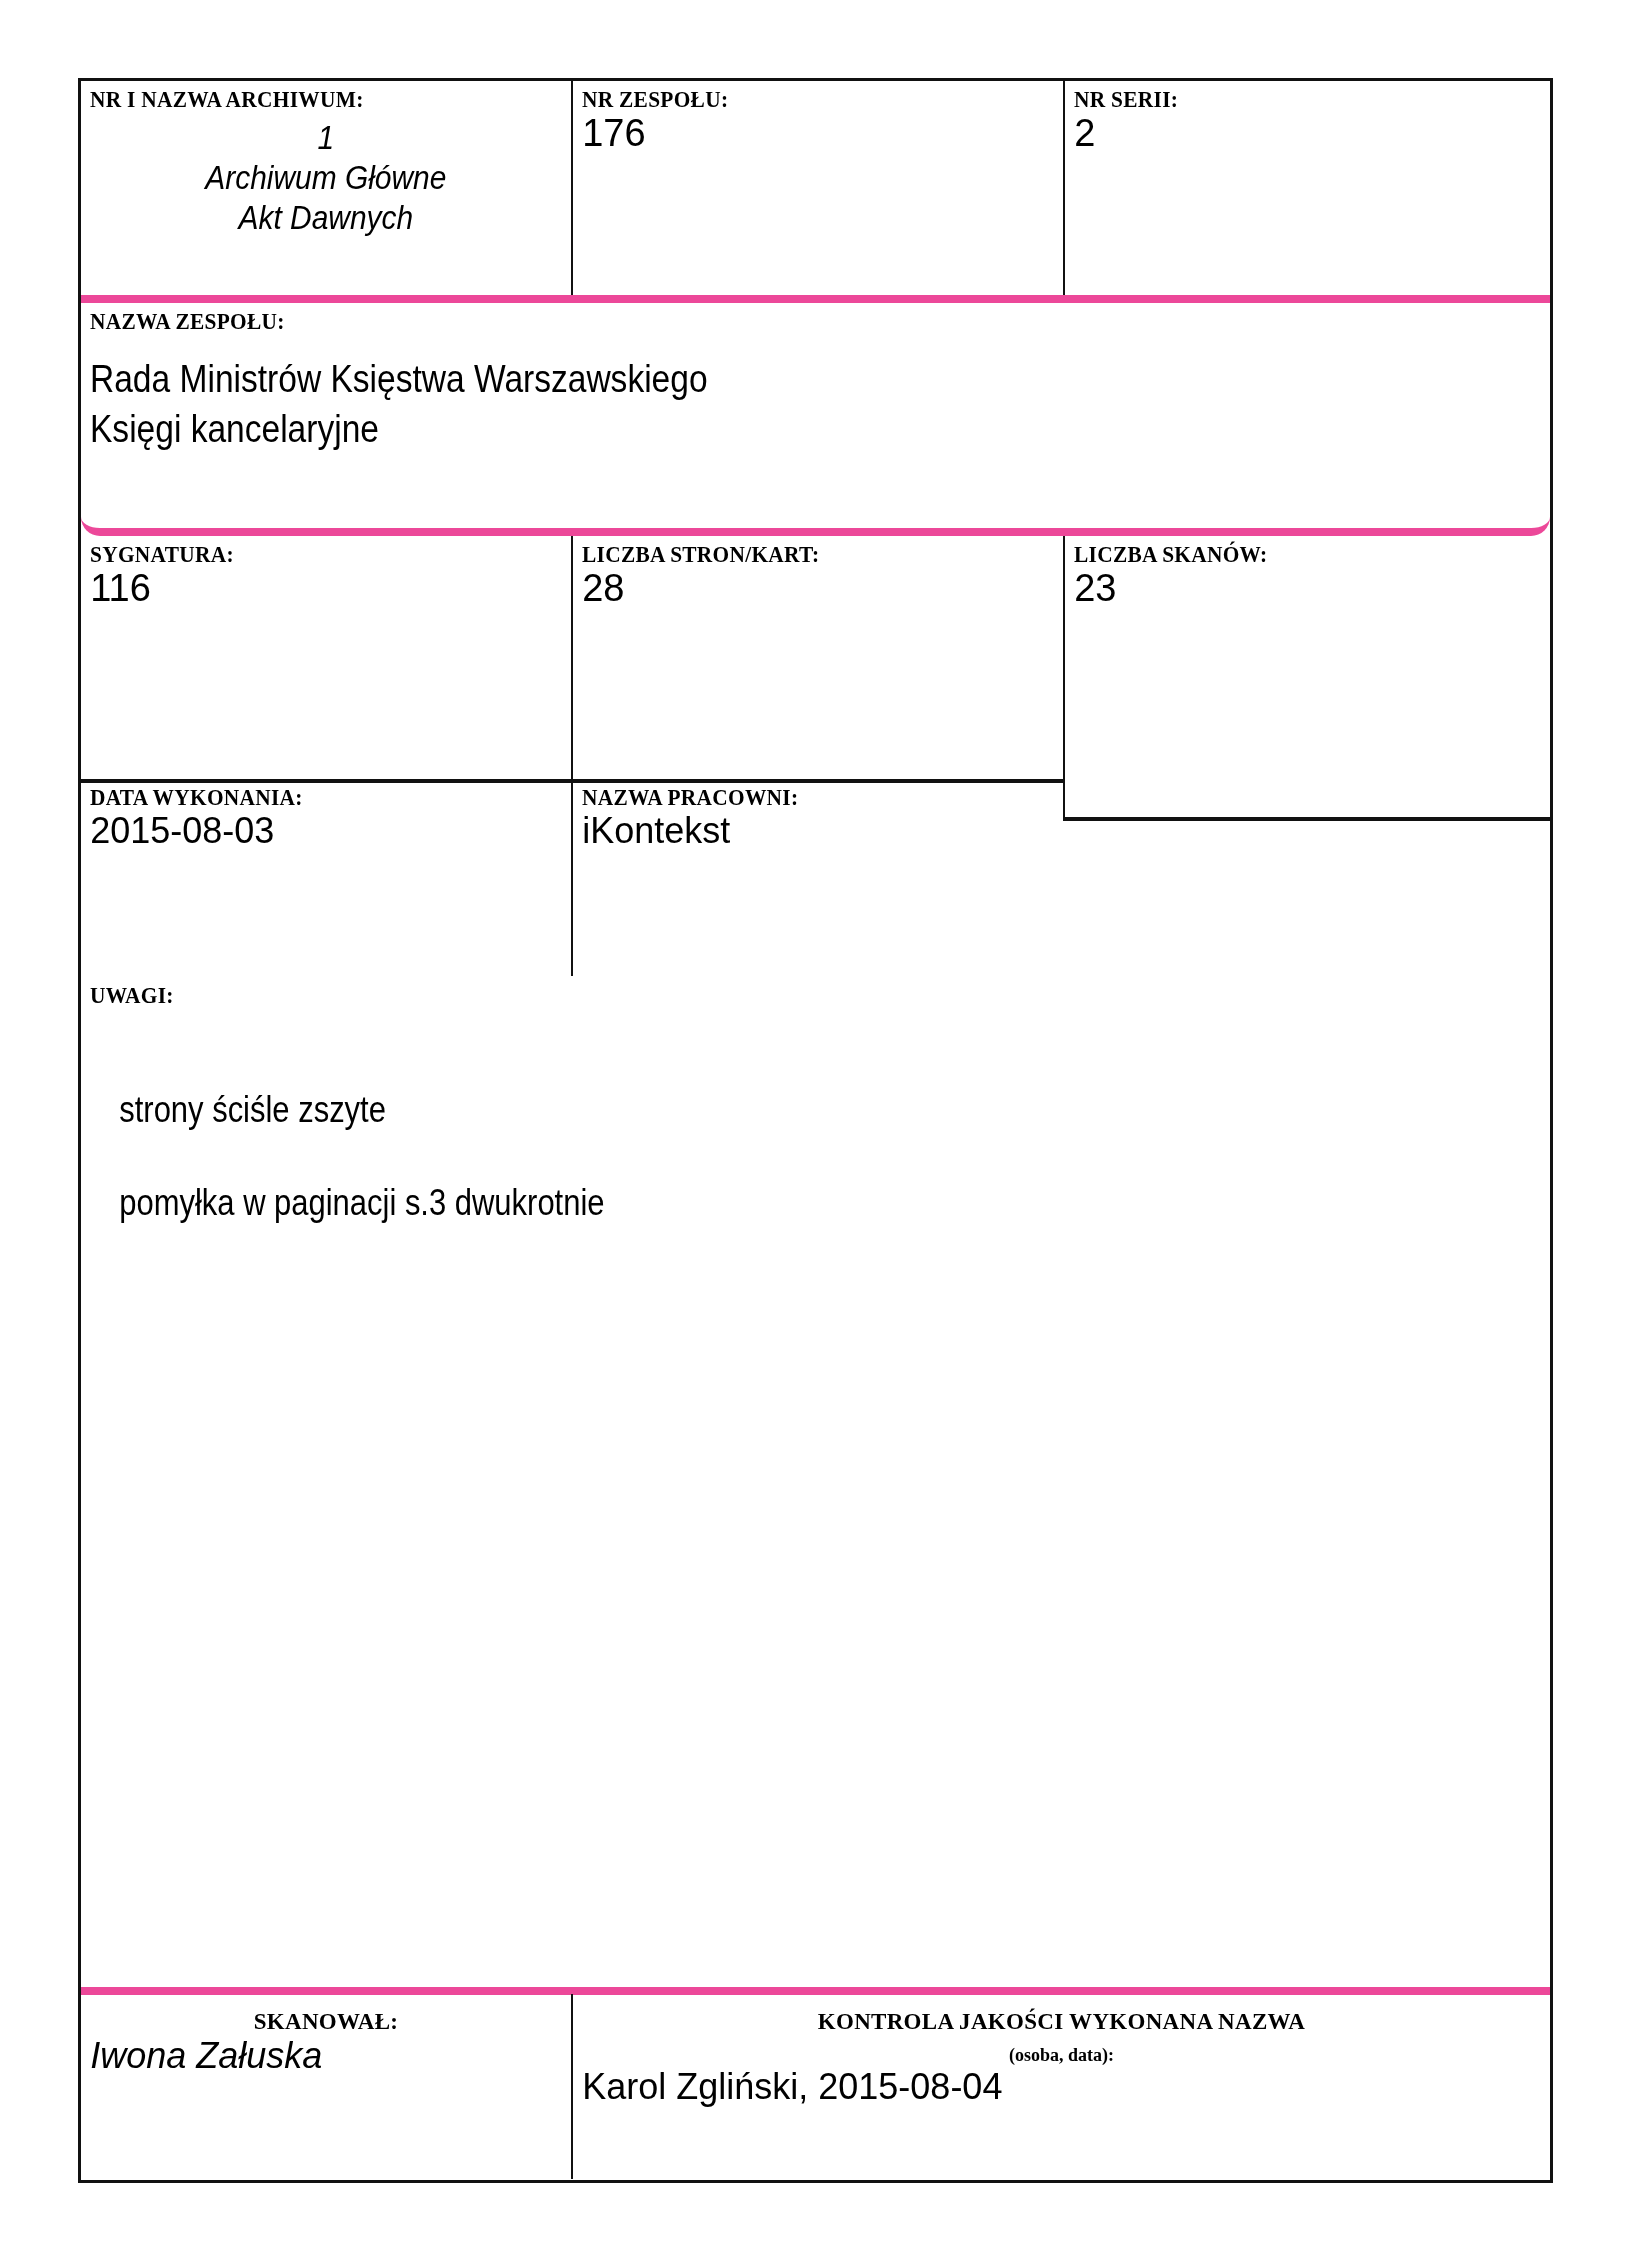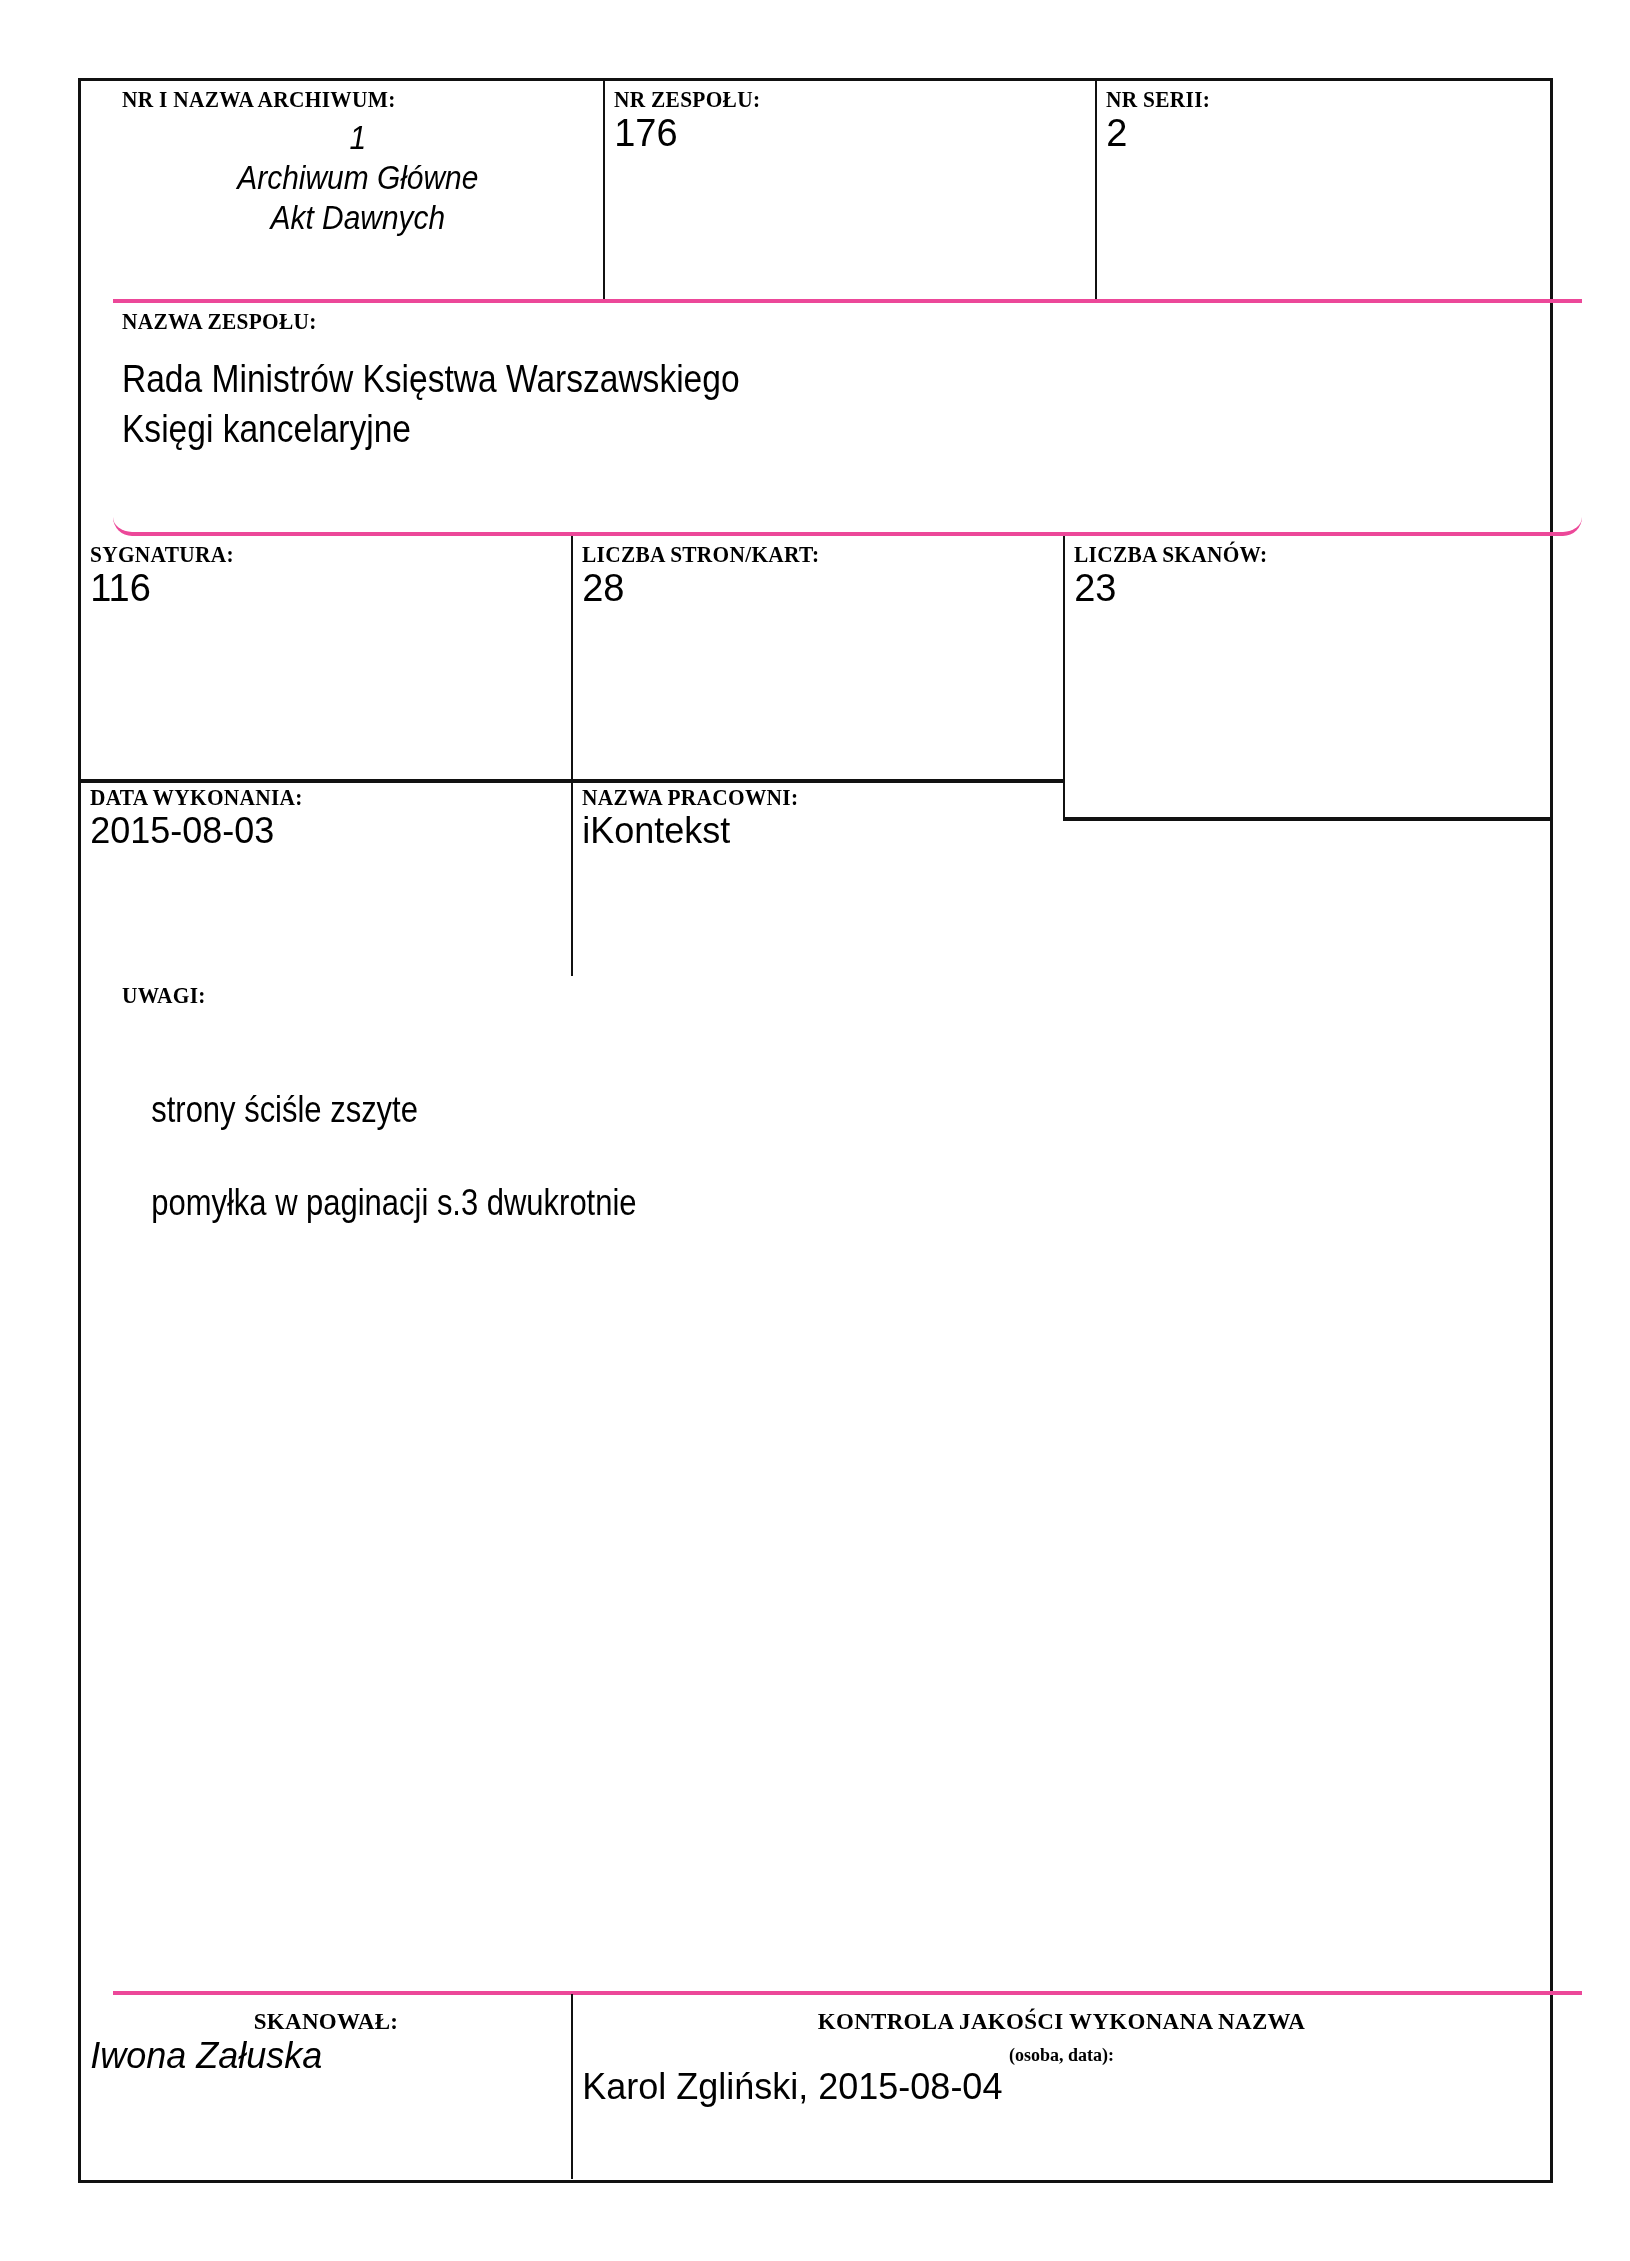--- a/index.html
+++ b/index.html
@@ -43,21 +43,21 @@
     box-sizing: border-box;
     display: flex;
   }
   .cell {
     position: relative;
     box-sizing: border-box;
     padding: 6.6px 9.2px 0 9.2px;
     overflow: hidden;
   }
   .cell + .cell { border-left: 2.6px solid #111111; }
-  .row-sep { border-bottom: 4px solid #ec4899; margin-left: 32px; }
+  .row-sep { border-bottom: 8px solid #ec4899; }
 
   
   .lbl {
     font-family: "Liberation Serif", "DejaVu Serif", serif;
     font-weight: bold;
     font-size: 23px;
     letter-spacing: 0.3px;
     line-height: 1.05;
     white-space: nowrap;
     transform: scaleX(0.93);

